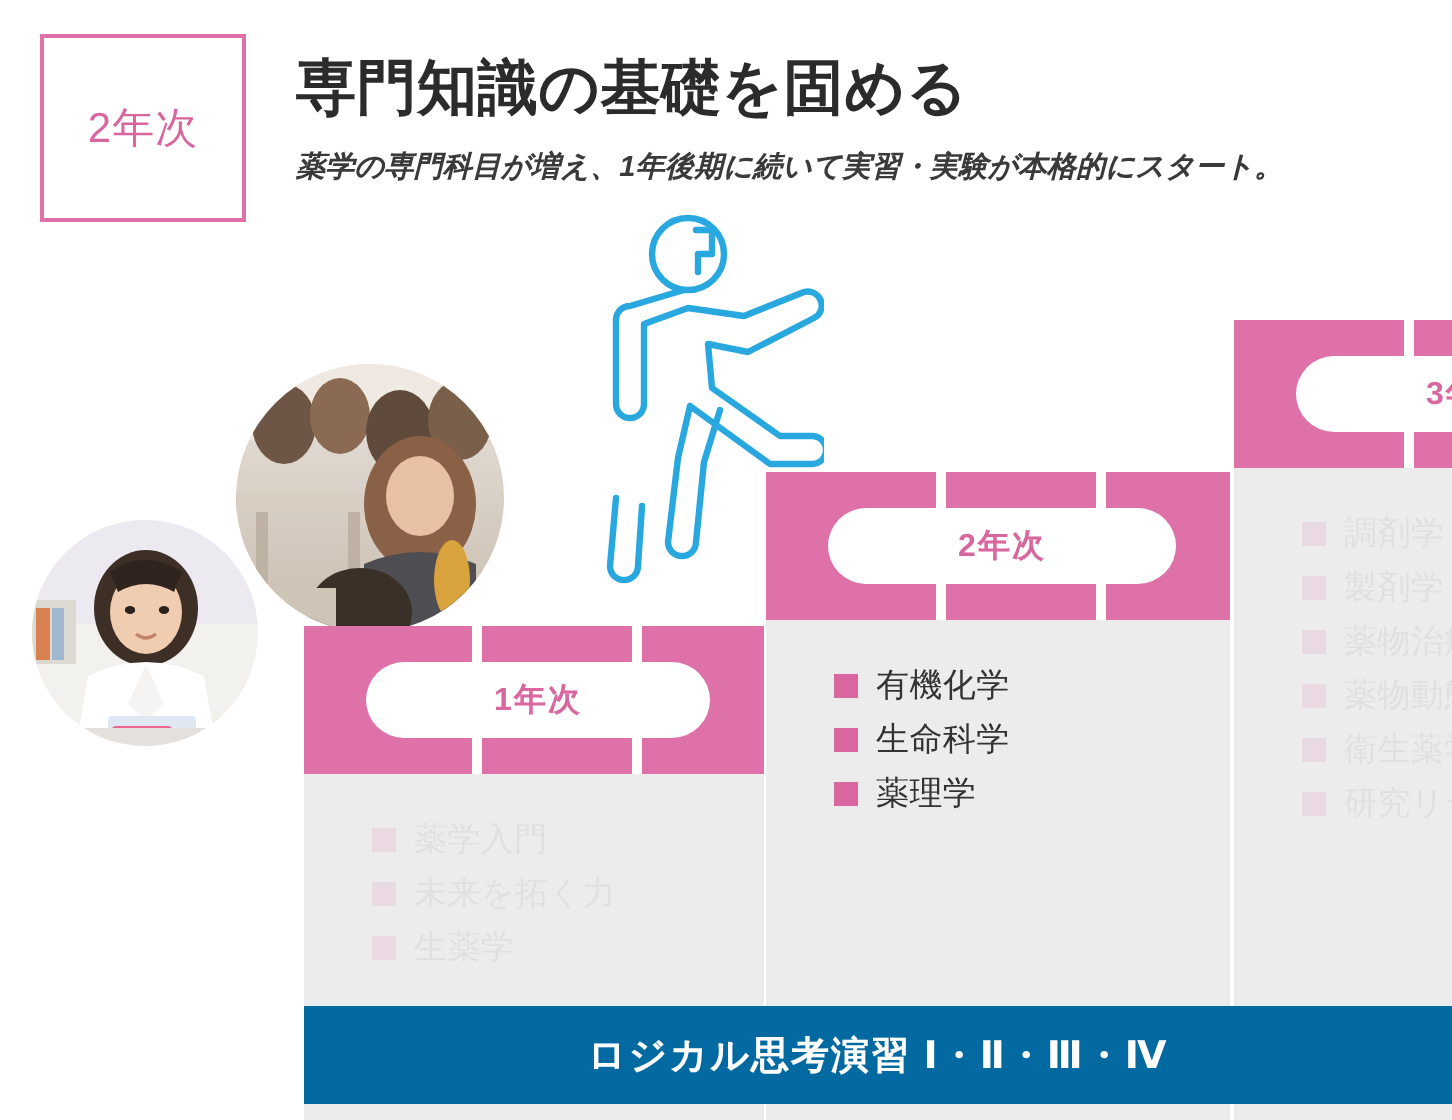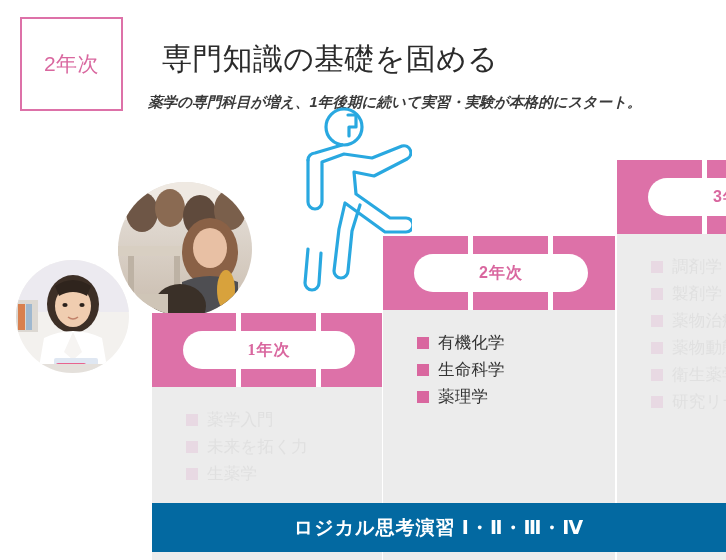--- a/index.html
+++ b/index.html
@@ -14,21 +14,21 @@
   #year-badge{
     position:absolute;left:20px;top:17px;width:103px;height:94px;
     border:2px solid #dd71a8;box-sizing:border-box;
     display:flex;align-items:center;justify-content:center;
   }
   #year-badge-label{
     color:#d9679f;font-size:21px;font-weight:400;letter-spacing:.5px;
   }
   #header-text{position:absolute;left:148px;top:26px;width:570px;}
   #page-title{
-    margin:14px;font-size:30px;font-weight:400;color:#2b2b2b;
+    margin:0;font-size:30px;font-weight:700;color:#2b2b2b;
     letter-spacing:.3px;line-height:1.25;
   }
   #page-subtitle{
     margin:10px 0 0 0;font-size:14.5px;font-weight:700;color:#3a3a3a;
     letter-spacing:.1px;line-height:1.4;white-space:nowrap;font-style:italic;
   }
 
   
   #climber-icon{position:absolute;left:292px;top:105px;width:120px;height:195px;}
 
@@ -67,21 +67,21 @@
   .course-bullet{
     width:12px;height:12px;margin-right:9px;flex:0 0 auto;background:#d9679f;
   }
   .course-label{font-size:16.5px;font-weight:400;color:#333333;letter-spacing:.2px;}
   .inactive .course-bullet{background:#e8d9e3;}
   .inactive .course-label{color:#e0e0e0;}
 
   
   #col-year1{left:152px;top:313px;width:230px;}
   #col-year1 .step-body{height:185px;}
-  #col-year1 .step-pill{width:172px;margin-left:4px;font-family:Liberation Serif, serif;}
+  #col-year1 .step-pill{width:172px;margin-left:4px;}
 
   #col-year2{left:383px;top:236px;width:232px;}
   #col-year2 .step-body{height:262px;}
   #col-year2 .step-pill{width:174px;margin-left:4px;}
 
   #col-year3{left:617px;top:160px;width:232px;}
   #col-year3 .step-body{height:338px;}
   #col-year3 .step-pill{width:174px;margin-left:4px;}
 
   

